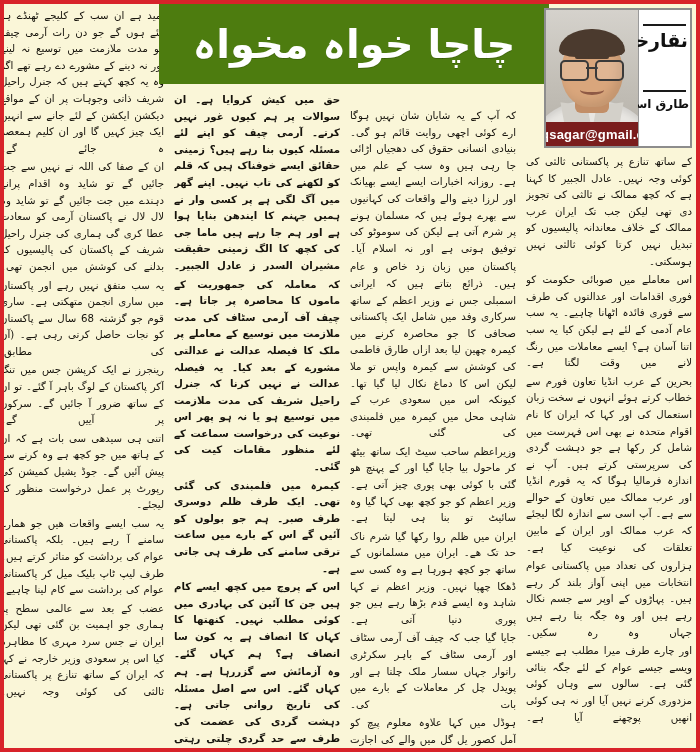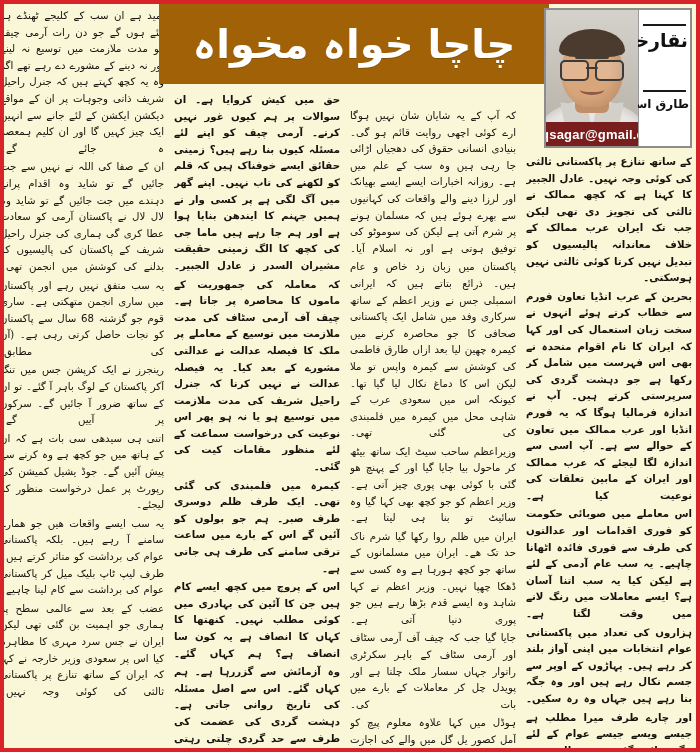--- a/index.html
+++ b/index.html
@@ -30,21 +30,21 @@
     overflow: hidden;
   }
 
   
   .title-banner {
     position: absolute;
     left: 155px;
     top: 0px;
     width: 390px;
     height: 80px;
-    background: #a16207;
+    background: #4d7c0f;
     display: flex;
     align-items: center;
     justify-content: center;
     box-sizing: border-box;
     z-index: 6;
   }
   .title-banner .headline {
     color: #ffffff;
     font-family: "DejaVu Sans", sans-serif;
     font-size: 40px;
@@ -257,21 +257,21 @@
     overflow: hidden;
     word-spacing: .5px;
   }
   .col p {
     margin: 0 0 2px 0;
     text-align: justify;
     text-align-last: justify;
   }
 
   
-  .col-1 { right: 0px;   width: 166px; font-weight: bold; }
+  .col-1 { right: 0px;   width: 166px; }
   .col-2 { right: 176px; width: 166px; }
   .col-3 { right: 352px; width: 166px; font-weight: bold; }
   .col-4 { right: 528px; width: 164px; }
 
   
   .col-1 { top: 146px; height: 598px; }
   .col-2 { top: 80px;  height: 660px; margin-top: 20px; }
   .col-3 { top: 84px;  height: 660px; }
   .col-4 { top: 0px;   height: 744px; }
 </style>
@@ -307,22 +307,22 @@
         <p>پاکستان میں زبان زد خاص و عام ہیں۔ ذرائع بتاتے ہیں کہ ایرانی اسمبلی جس نے وزیر اعظم کے ساتھ سرکاری وفد میں شامل ایک پاکستانی صحافی کا جو محاصرہ کرنے میں کیمرہ چھین لیا بعد ازاں طارق فاطمی کی کوشش سے کیمرہ واپس تو ملا لیکن اس کا دماغ نکال لیا گیا تھا۔ کیونکہ اس میں سعودی عرب کے شاہی محل میں کیمرہ میں فلمبندی کی گئی تھی۔</p>
         <p>وزیراعظم ساحب سیٹ ایک ساتھ بیٹھ کر ماحول بیا جایا گیا اور کے پہنچ هو گئی با کوئی بھی پوری چیز آتی ہے۔ وزیر اعظم کو جو کچھ بھی کہا گیا وہ سائیٹ تو بنا ہی لیتا ہے۔</p>
         <p>ایران میں ظلم روا رکھا گیا شرم ناک حد تک هے۔ ایران میں مسلمانوں کے ساتھ جو کچھ ہورہا ہے وہ کسی سے ڈھکا چھپا نہیں۔ وزیر اعظم نے کہا شاہد وہ ایسے قدم بڑھا رہے ہیں جو پوری دنیا آتی ہے۔</p>
         <p>جایا گیا جب کہ چیف آف آرمی سٹاف اور آرمی سٹاف کے باہر سکرٹری راتوار جہاں سسار ملک چلتا ہے اور پویدل چل کر معاملات کے بارے میں بات کی۔</p>
         <p>ہوڈل میں کہا علاوہ معلوم پیچ کو آمل کصور یل گل میں والے کی اجازت دی گئی کی نگرانی میں آپ کے باهر فت پاتھ پکڑوا هے وهاں سے مسله داری صحافی وہایت سیاست کا کے کیمرہ چھین لی۔</p>
 
       </div>
 
       <div class="col col-1">
         <p>کے ساتھ تنازع پر پاکستانی ثالثی کی کوئی وجہ نہیں۔ عادل الجبیر کا کہنا ہے کہ کچھ ممالک نے ثالثی کی تجویز دی تھی لیکن جب تک ایران عرب ممالک کے خلاف معاندانہ پالیسیوں کو تبدیل نہیں کرتا کوئی ثالثی نہیں ہوسکتی۔</p>
+        <p>اس معاملے میں صوبائی حکومت کو فوری اقدامات اور عدالتوں کی طرف سے فوری فائدہ اٹھانا چاہیے۔ یہ سب عام آدمی کے لئے ہے لیکن کیا یہ سب اتنا آسان ہے؟ ایسے معاملات میں رنگ لانے میں وقت لگتا ہے۔</p>
         <p>بحرین کے عرب انڈیا تعاون فورم سے خطاب کرتے ہوئے انہوں نے سخت زبان استعمال کی اور کہا کہ ایران کا نام اقوام متحدہ نے بھی اس فہرست میں شامل کر رکھا ہے جو دہشت گردی کی سرپرستی کرتے ہیں۔ آپ نے اندازہ فرمالیا ہوگا کہ یہ فورم انڈیا اور عرب ممالک میں تعاون کے حوالے سے ہے۔ آپ اسی سے اندازہ لگا لیجئے کہ عرب ممالک اور ایران کے مابین تعلقات کی نوعیت کیا ہے۔</p>
-        <p>اس معاملے میں صوبائی حکومت کو فوری اقدامات اور عدالتوں کی طرف سے فوری فائدہ اٹھانا چاہیے۔ یہ سب عام آدمی کے لئے ہے لیکن کیا یہ سب اتنا آسان ہے؟ ایسے معاملات میں رنگ لانے میں وقت لگتا ہے۔</p>
         <p>ہزاروں کی تعداد میں پاکستانی عوام انتخابات میں اپنی آواز بلند کر رہے ہیں۔ پہاڑوں کے اوپر سے جسم نکال رہے ہیں اور وہ جگہ بنا رہے ہیں جہاں وہ رہ سکیں۔</p>
         <p>اور چارے طرف میرا مطلب ہے جیسے ویسے جیسے عوام کے لئے جگہ بنائی گئی ہے۔ سالوں سے وہاں کوئی مزدوری کرنے نہیں آیا اور نہ ہی کوئی انهیں پوچھنے آیا ہے۔</p>
 
       </div>
     </div>
 
     <div class="title-banner">
       <span class="headline">چاچا خواہ مخواہ</span>
     </div>
 

